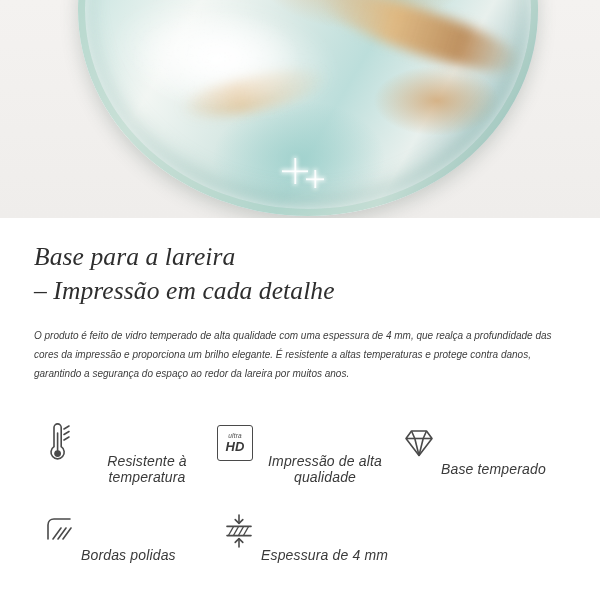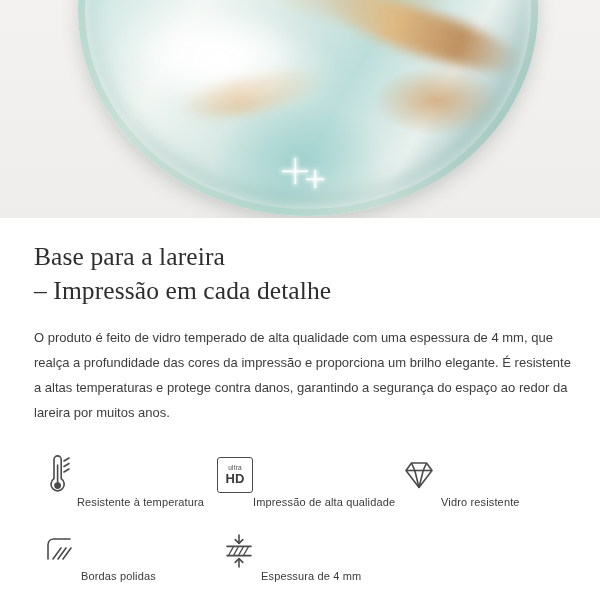--- a/index.html
+++ b/index.html
@@ -135,36 +135,37 @@
   }
   .sparkle.s1 { left: 282px; top: 158px; }
   .sparkle.s2 { left: 306px; top: 170px; width: 18px; height: 18px; }
   .sparkle.s2::before { width: 18px; }
   .sparkle.s2::after { height: 18px; }
 
   
   .content {
     position: relative;
     padding: 22px 20px 0 34px;
+    font-style: italic;
   }
 
   .headline {
     font-family: "Liberation Serif", serif;
     font-size: 25.5px;
     line-height: 1.33;
     color: #2e2e2e;
     font-weight: 400;
     letter-spacing: 0.1px;
     margin: 0 0 18px 0;
   }
   .headline .line2 { display: block; }
 
   .body-copy {
     font-family: "Liberation Sans", sans-serif;
-    font-size: 13px;
+    font-size: 10px;
     line-height: 1.92;
     color: #3d3d3d;
     margin: 0 0 26px 0;
     max-width: 540px;
   }
 
   
   .features {
     display: grid;
     grid-template-columns: repeat(3, 1fr);
@@ -182,21 +183,21 @@
 
   .feature-icon {
     height: 46px;
     display: flex;
     align-items: center;
     justify-content: center;
     margin-bottom: 9px;
   }
 
   .feature-label {
-    font-size: 11px;
+    font-size: 14px;
     color: #3a3a3a;
     text-align: center;
     letter-spacing: 0.15px;
     margin-top: 44px;
   }
 
   .ultrahd-box {
     width: 34px;
     height: 34px;
     border: 1.6px solid #4a4a4a;
@@ -284,21 +285,21 @@
         <div class="feature-icon">
           <svg width="44" height="40" viewBox="0 0 44 40">
             <g fill="none" stroke="#4a4a4a" stroke-width="1.6" stroke-linejoin="round">
               <path d="M9 15.5 L14.5 8 L29.5 8 L35 15.5 L22 32.5 Z"></path>
               <path d="M9 15.5 L35 15.5"></path>
               <path d="M14.5 8 L17.8 15.5 L22 32.5"></path>
               <path d="M29.5 8 L26.2 15.5 L22 32.5"></path>
             </g>
           </svg>
         </div>
-        <div class="feature-label">Vidro resistente</div>
+        <div class="feature-label">Base temperado</div>
       </div>
 
       <div class="feature">
         <div class="feature-icon">
           <svg width="44" height="40" viewBox="0 0 44 40">
             <g fill="none" stroke="#4a4a4a" stroke-width="1.6" stroke-linecap="round" stroke-linejoin="round">
               <path d="M11 30 L11 16 C11 12.5 13.5 10 17 10 L33 10"></path>
               <line x1="16" y1="30" x2="24" y2="19"></line>
               <line x1="21" y1="30" x2="29" y2="19"></line>
               <line x1="26" y1="30" x2="34" y2="19"></line>

